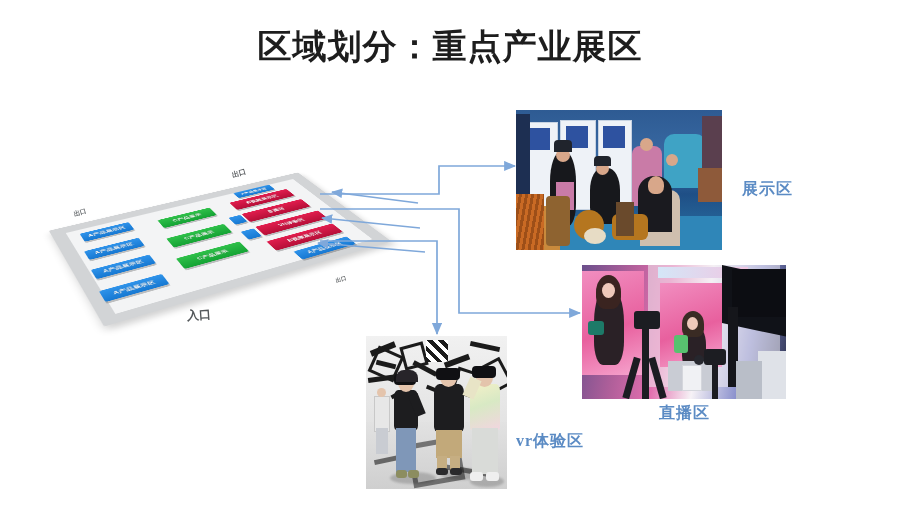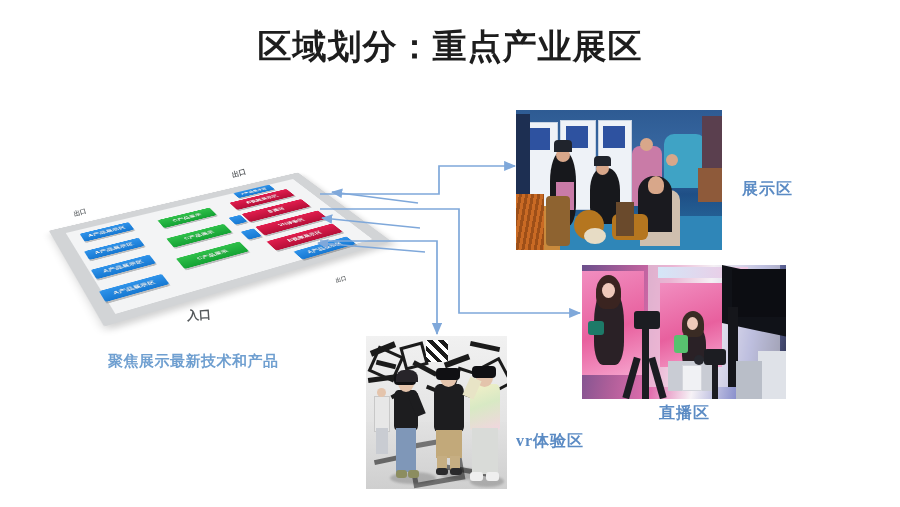--- a/index.html
+++ b/index.html
@@ -162,21 +162,20 @@
         </div>
       </div>
     </div>
 
     <div class="plan-marker m-exit">出口</div>
     <div class="plan-marker m-cap">出口</div>
     <div class="plan-marker m-right">出口</div>
     <div class="plan-marker m-entry">入口</div>
   </div>
 
-  <div class="plan-caption">聚焦展示最新技术和产品</div>
 
   <div class="photo ph-exhibit">
     <div class="art">
       <div class="p ex-bg"></div>
       <div class="p ex-floor"></div>
 
       <div class="p ex-panel" style="left:6px;top:12px;width:34px;height:86px;"></div>
       <div class="p ex-panel" style="left:44px;top:10px;width:34px;height:88px;"></div>
       <div class="p ex-panel" style="left:82px;top:10px;width:32px;height:86px;"></div>
       <div class="p ex-card" style="left:12px;top:18px;width:22px;height:22px;"></div>

